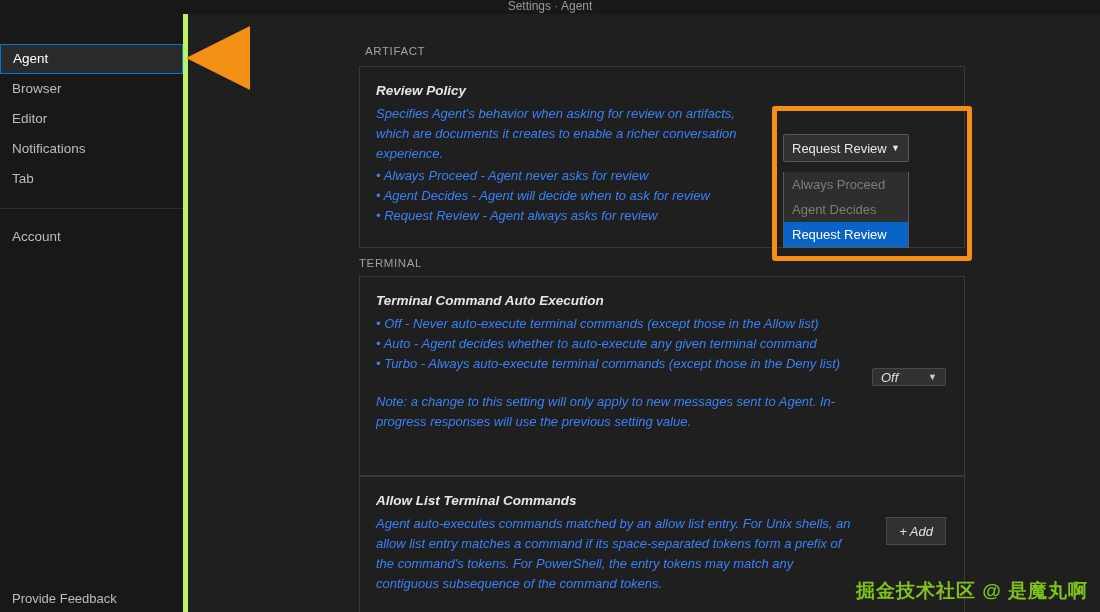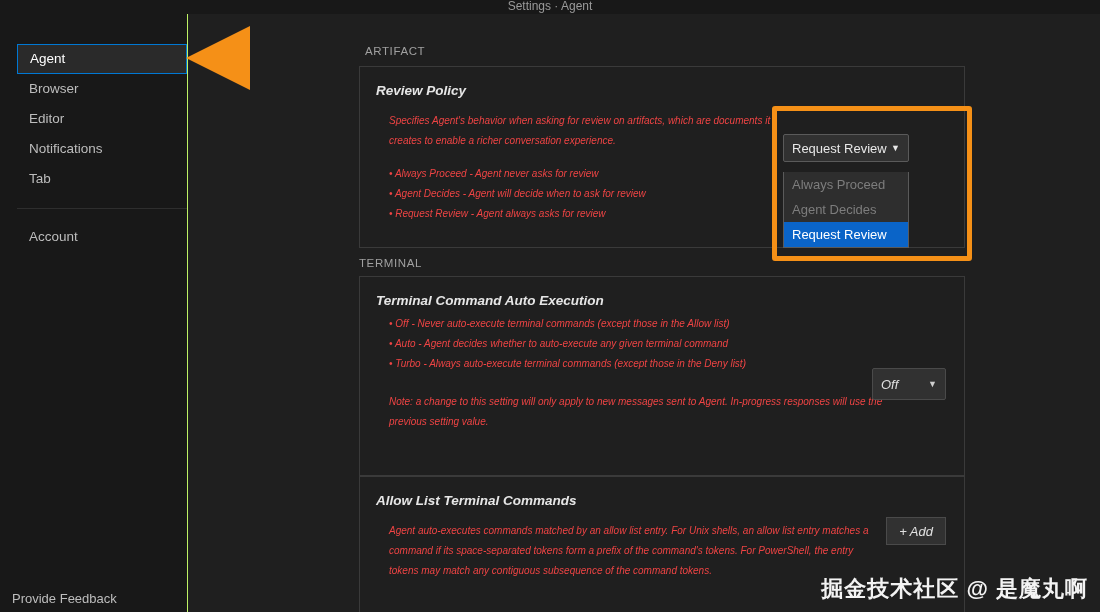--- a/index.html
+++ b/index.html
@@ -30,23 +30,22 @@
     overflow: hidden;
   }
 
   
   .sidebar {
     position: absolute;
     top: 14px; left: 0;
     width: 188px;
     height: 598px;
     background: #181818;
-    border-right: 1px solid #bef264;
-    box-sizing: border-box;
-    padding-left: 17px;
+    border-right: 5px solid #bef264;
+    box-sizing: border-box;
   }
   .nav {
     padding-top: 30px;
   }
   .nav-item {
     height: 30px;
     line-height: 30px;
     padding-left: 12px;
     font-size: 13.5px;
     color: #bdbdbd;
@@ -109,38 +108,38 @@
     min-height: 0;
   }
 
   .setting-title {
     font-size: 13.5px;
     font-weight: bold;
     color: #e6e6e6;
     margin: 0 0 6px 0;
   }
   .setting-desc {
-    font-size: 10px;
+    font-size: 13px;
     line-height: 20px;
-    color: #ef4444;
-    margin: 13px;
+    color: #3b82f6;
+    margin: 0;
     max-width: 390px;
   }
   .setting-desc.wide {
     max-width: 500px;
   }
   .setting-desc .bullet {
     display: block;
   }
 
   
   .select {
     position: absolute;
     width: 74px;
-    height: 32px;
+    height: 18px;
     background: #313131;
     border: 1px solid #4a4a4a;
     border-radius: 2px;
     color: #e0e0e0;
     font-size: 13px;
     box-sizing: border-box;
     display: flex;
     align-items: center;
     padding: 0 8px;
     justify-content: space-between;
@@ -220,22 +219,22 @@
     border-top: 32px solid transparent;
     border-bottom: 32px solid transparent;
     border-right: 64px solid #f59017;
   }
 
   
   .watermark {
     position: absolute;
     right: 12px;
     bottom: 8px;
-    font-size: 22px;
-    color: #ffffff;
+    font-size: 19px;
+    color: #84cc16;
     font-weight: bold;
     letter-spacing: 1px;
     opacity: 0.95;
   }
 </style>
 </head>
 <body>
 
 <div class="titlebar">Settings · Agent</div>
 

